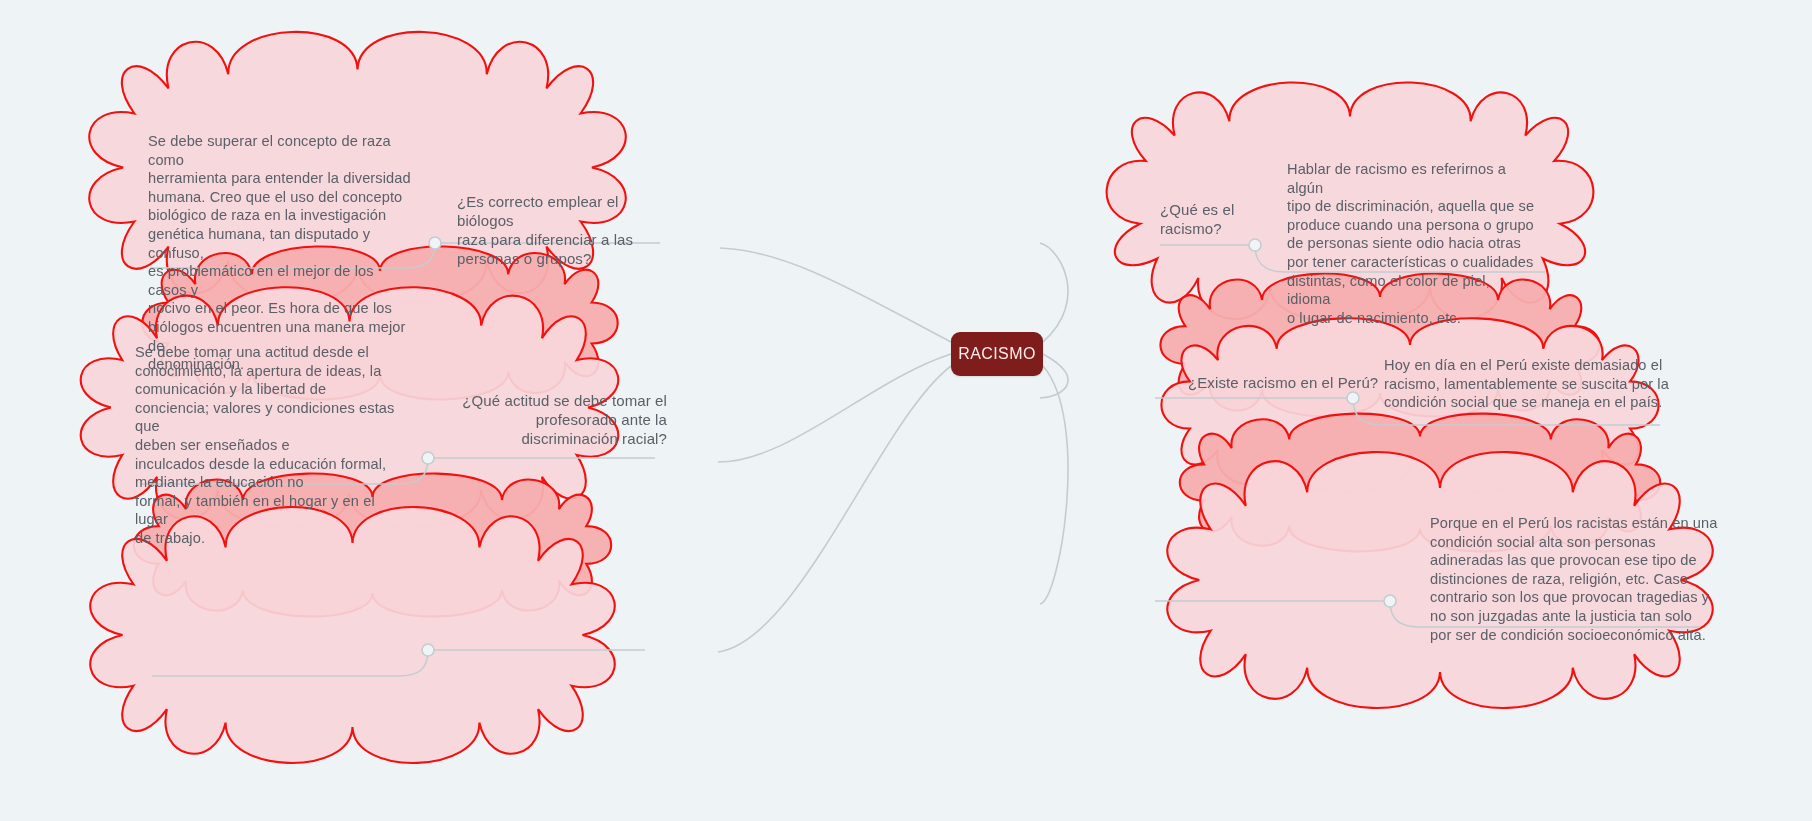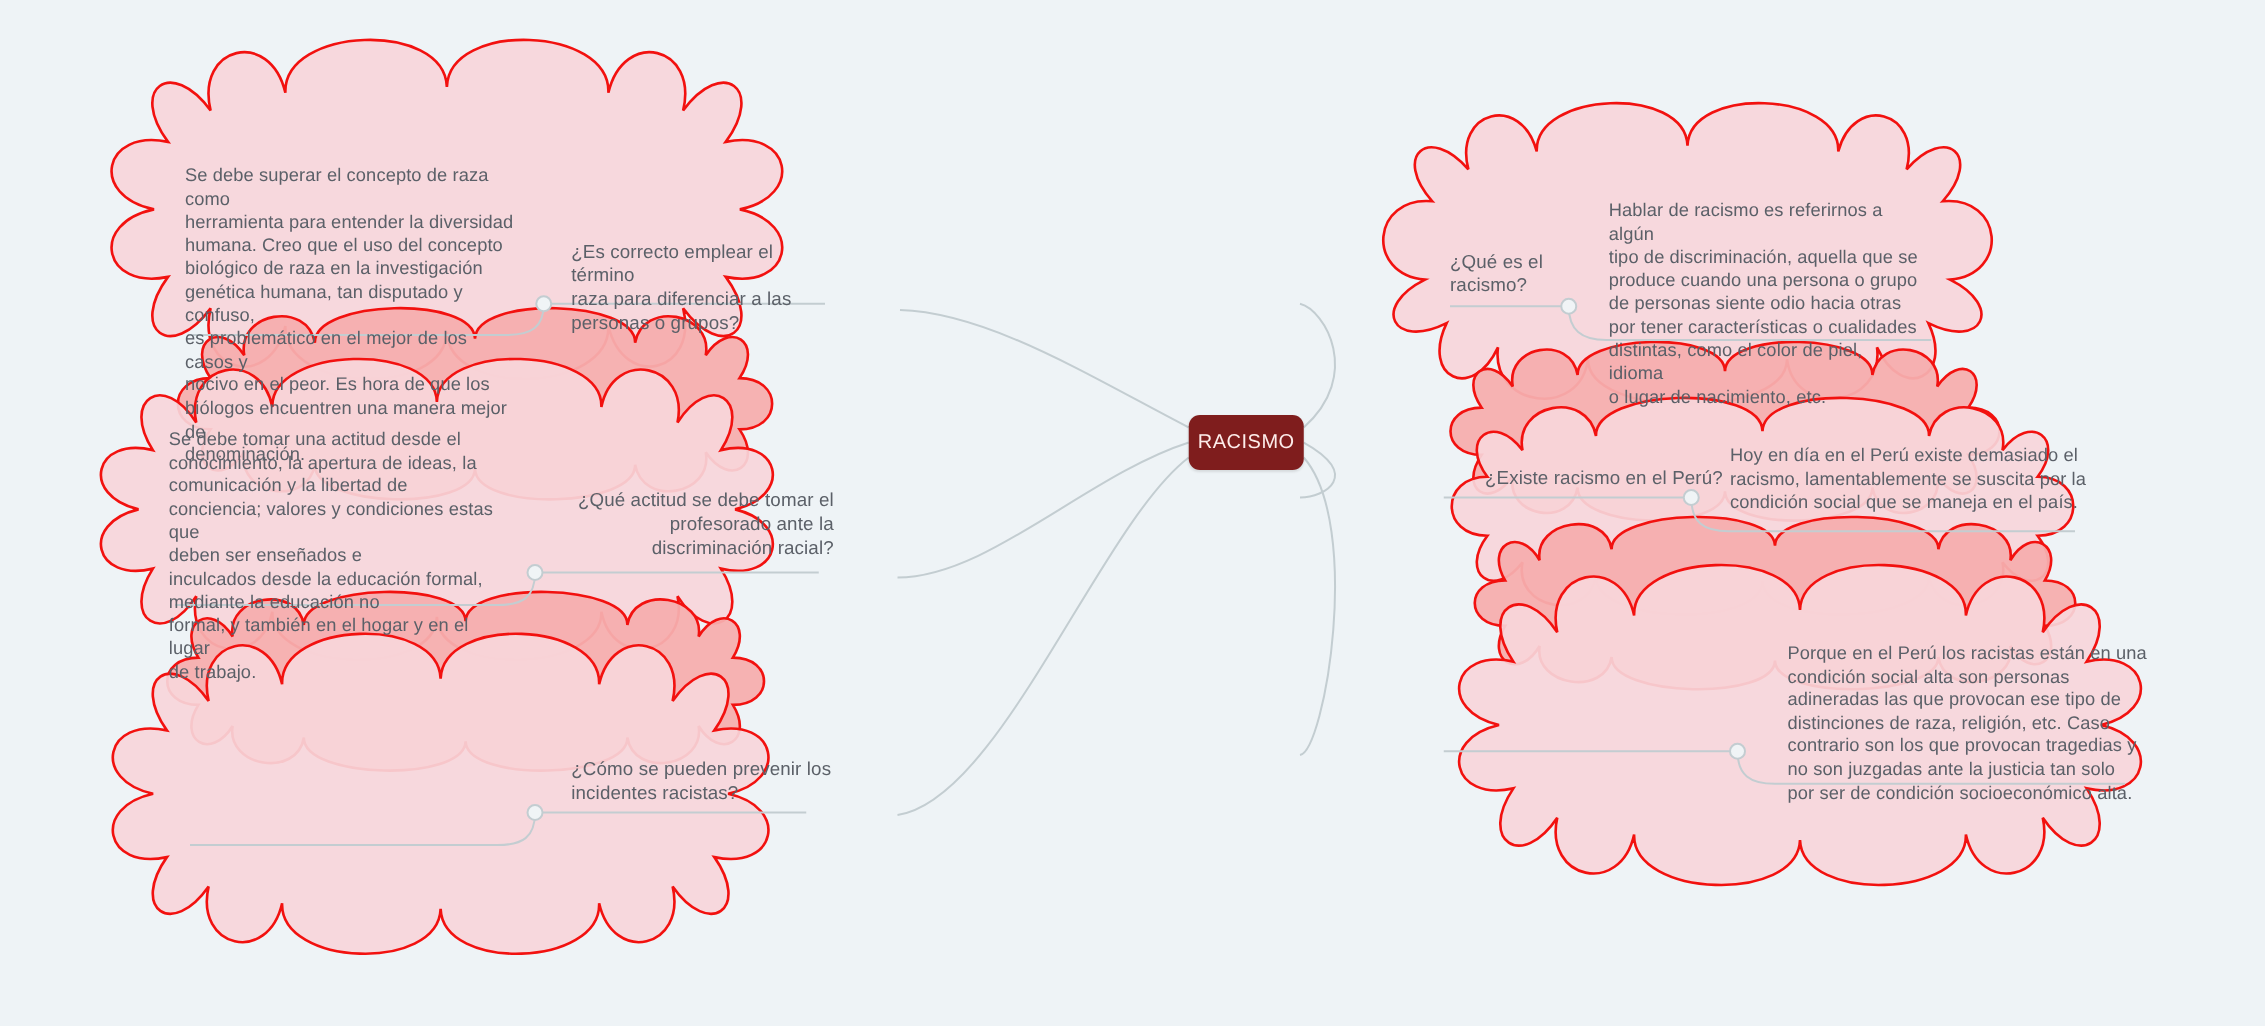--- a/index.html
+++ b/index.html
@@ -93,39 +93,37 @@
 
     <div class="node-text answer-text" style="left:148px;top:132px;width:265px;">Se debe superar el concepto de raza como
 herramienta para entender la diversidad
 humana. Creo que el uso del concepto
 biológico de raza en la investigación
 genética humana, tan disputado y confuso,
 es problemático en el mejor de los casos y
 nocivo en el peor. Es hora de que los
 biólogos encuentren una manera mejor de
 denominación.</div>
-    <div class="node-text question-text" style="left:457px;top:192px;width:215px;">¿Es correcto emplear el término
+    <div class="node-text question-text" style="left:457px;top:192px;width:215px;">¿Es correcto emplear el biólogos
 raza para diferenciar a las
 personas o grupos?</div>
 
     <div class="node-text answer-text" style="left:135px;top:343px;width:272px;">Se debe tomar una actitud desde el
 conocimiento, la apertura de ideas, la
 comunicación y la libertad de
 conciencia; valores y condiciones estas que
 deben ser enseñados e
 inculcados desde la educación formal,
 mediante la educación no
 formal, y también en el hogar y en el lugar
 de trabajo.</div>
     <div class="node-text question-text" style="left:452px;top:391px;width:215px;text-align:right;">¿Qué actitud se debe tomar el
 profesorado ante la
 discriminación racial?</div>
 
-    <div class="node-text question-text" style="left:457px;top:606px;width:215px;">¿Cómo se pueden prevenir los
-incidentes racistas?</div>
 
     <div class="node-text question-text" style="left:1160px;top:200px;width:140px;">¿Qué es el
 racismo?</div>
     <div class="node-text answer-text" style="left:1287px;top:160px;width:250px;">Hablar de racismo es referirnos a algún
 tipo de discriminación, aquella que se
 produce cuando una persona o grupo
 de personas siente odio hacia otras
 por tener características o cualidades
 distintas, como el color de piel, idioma
 o lugar de nacimiento, etc.</div>

